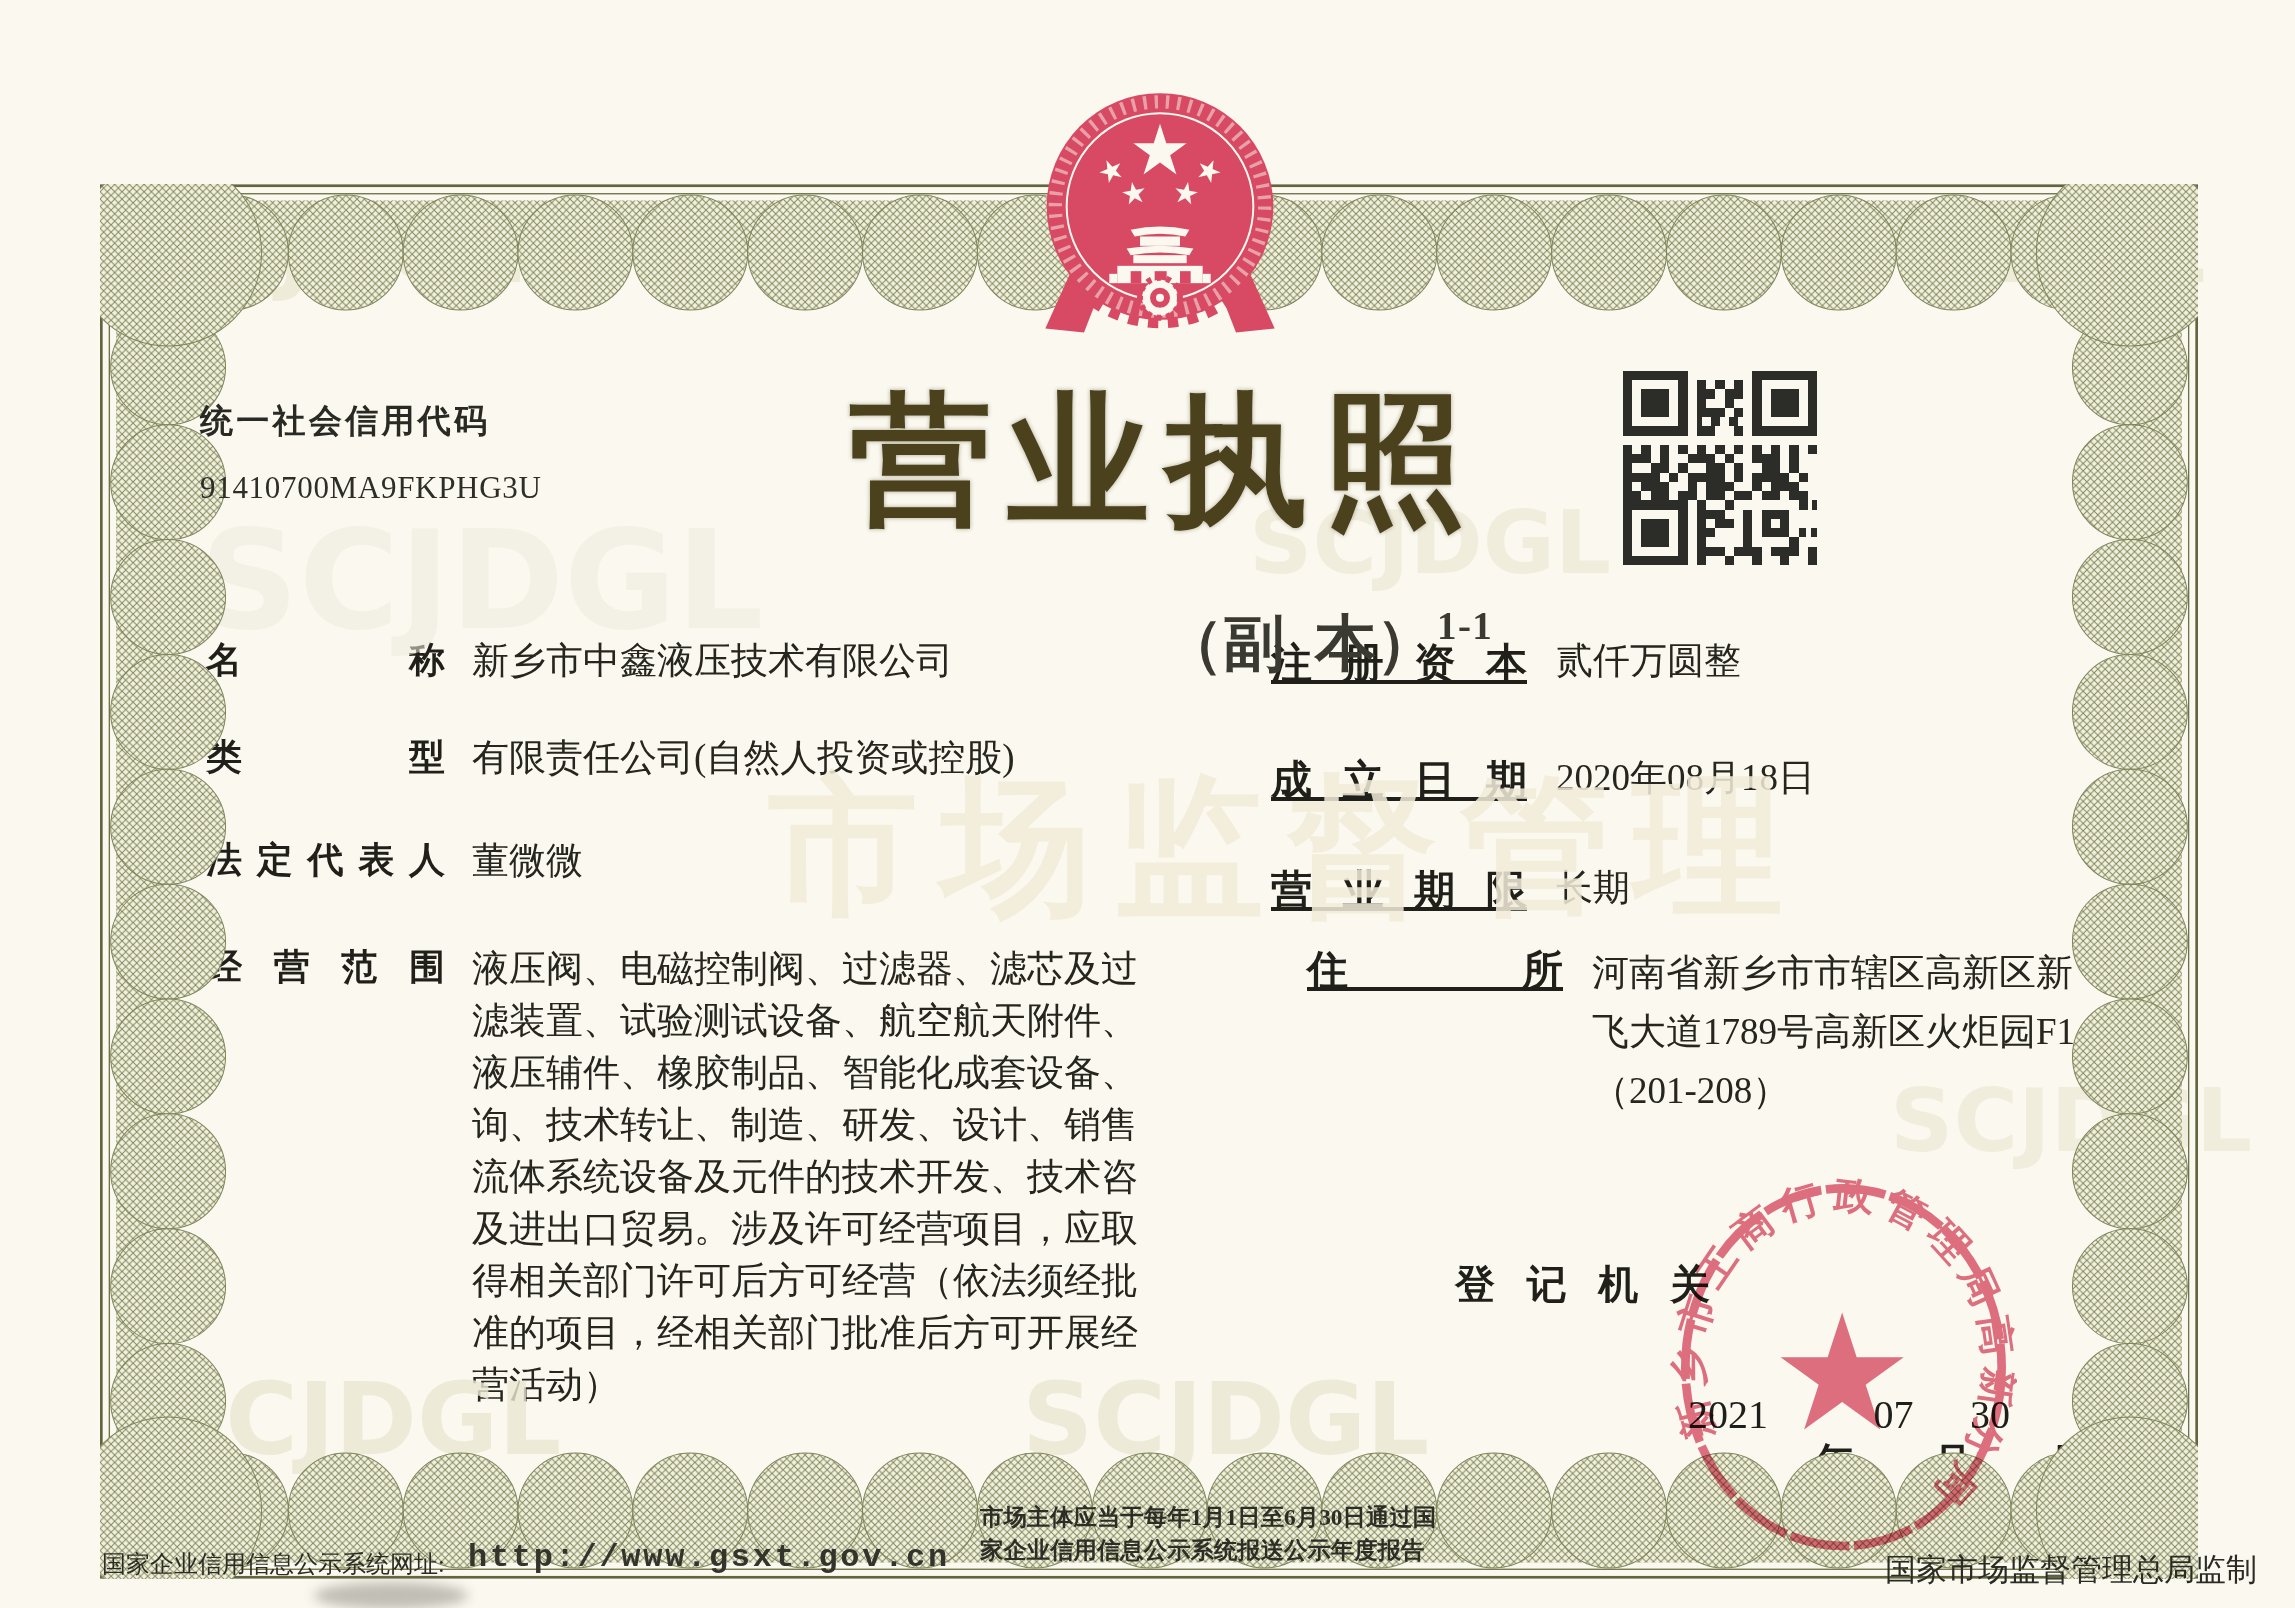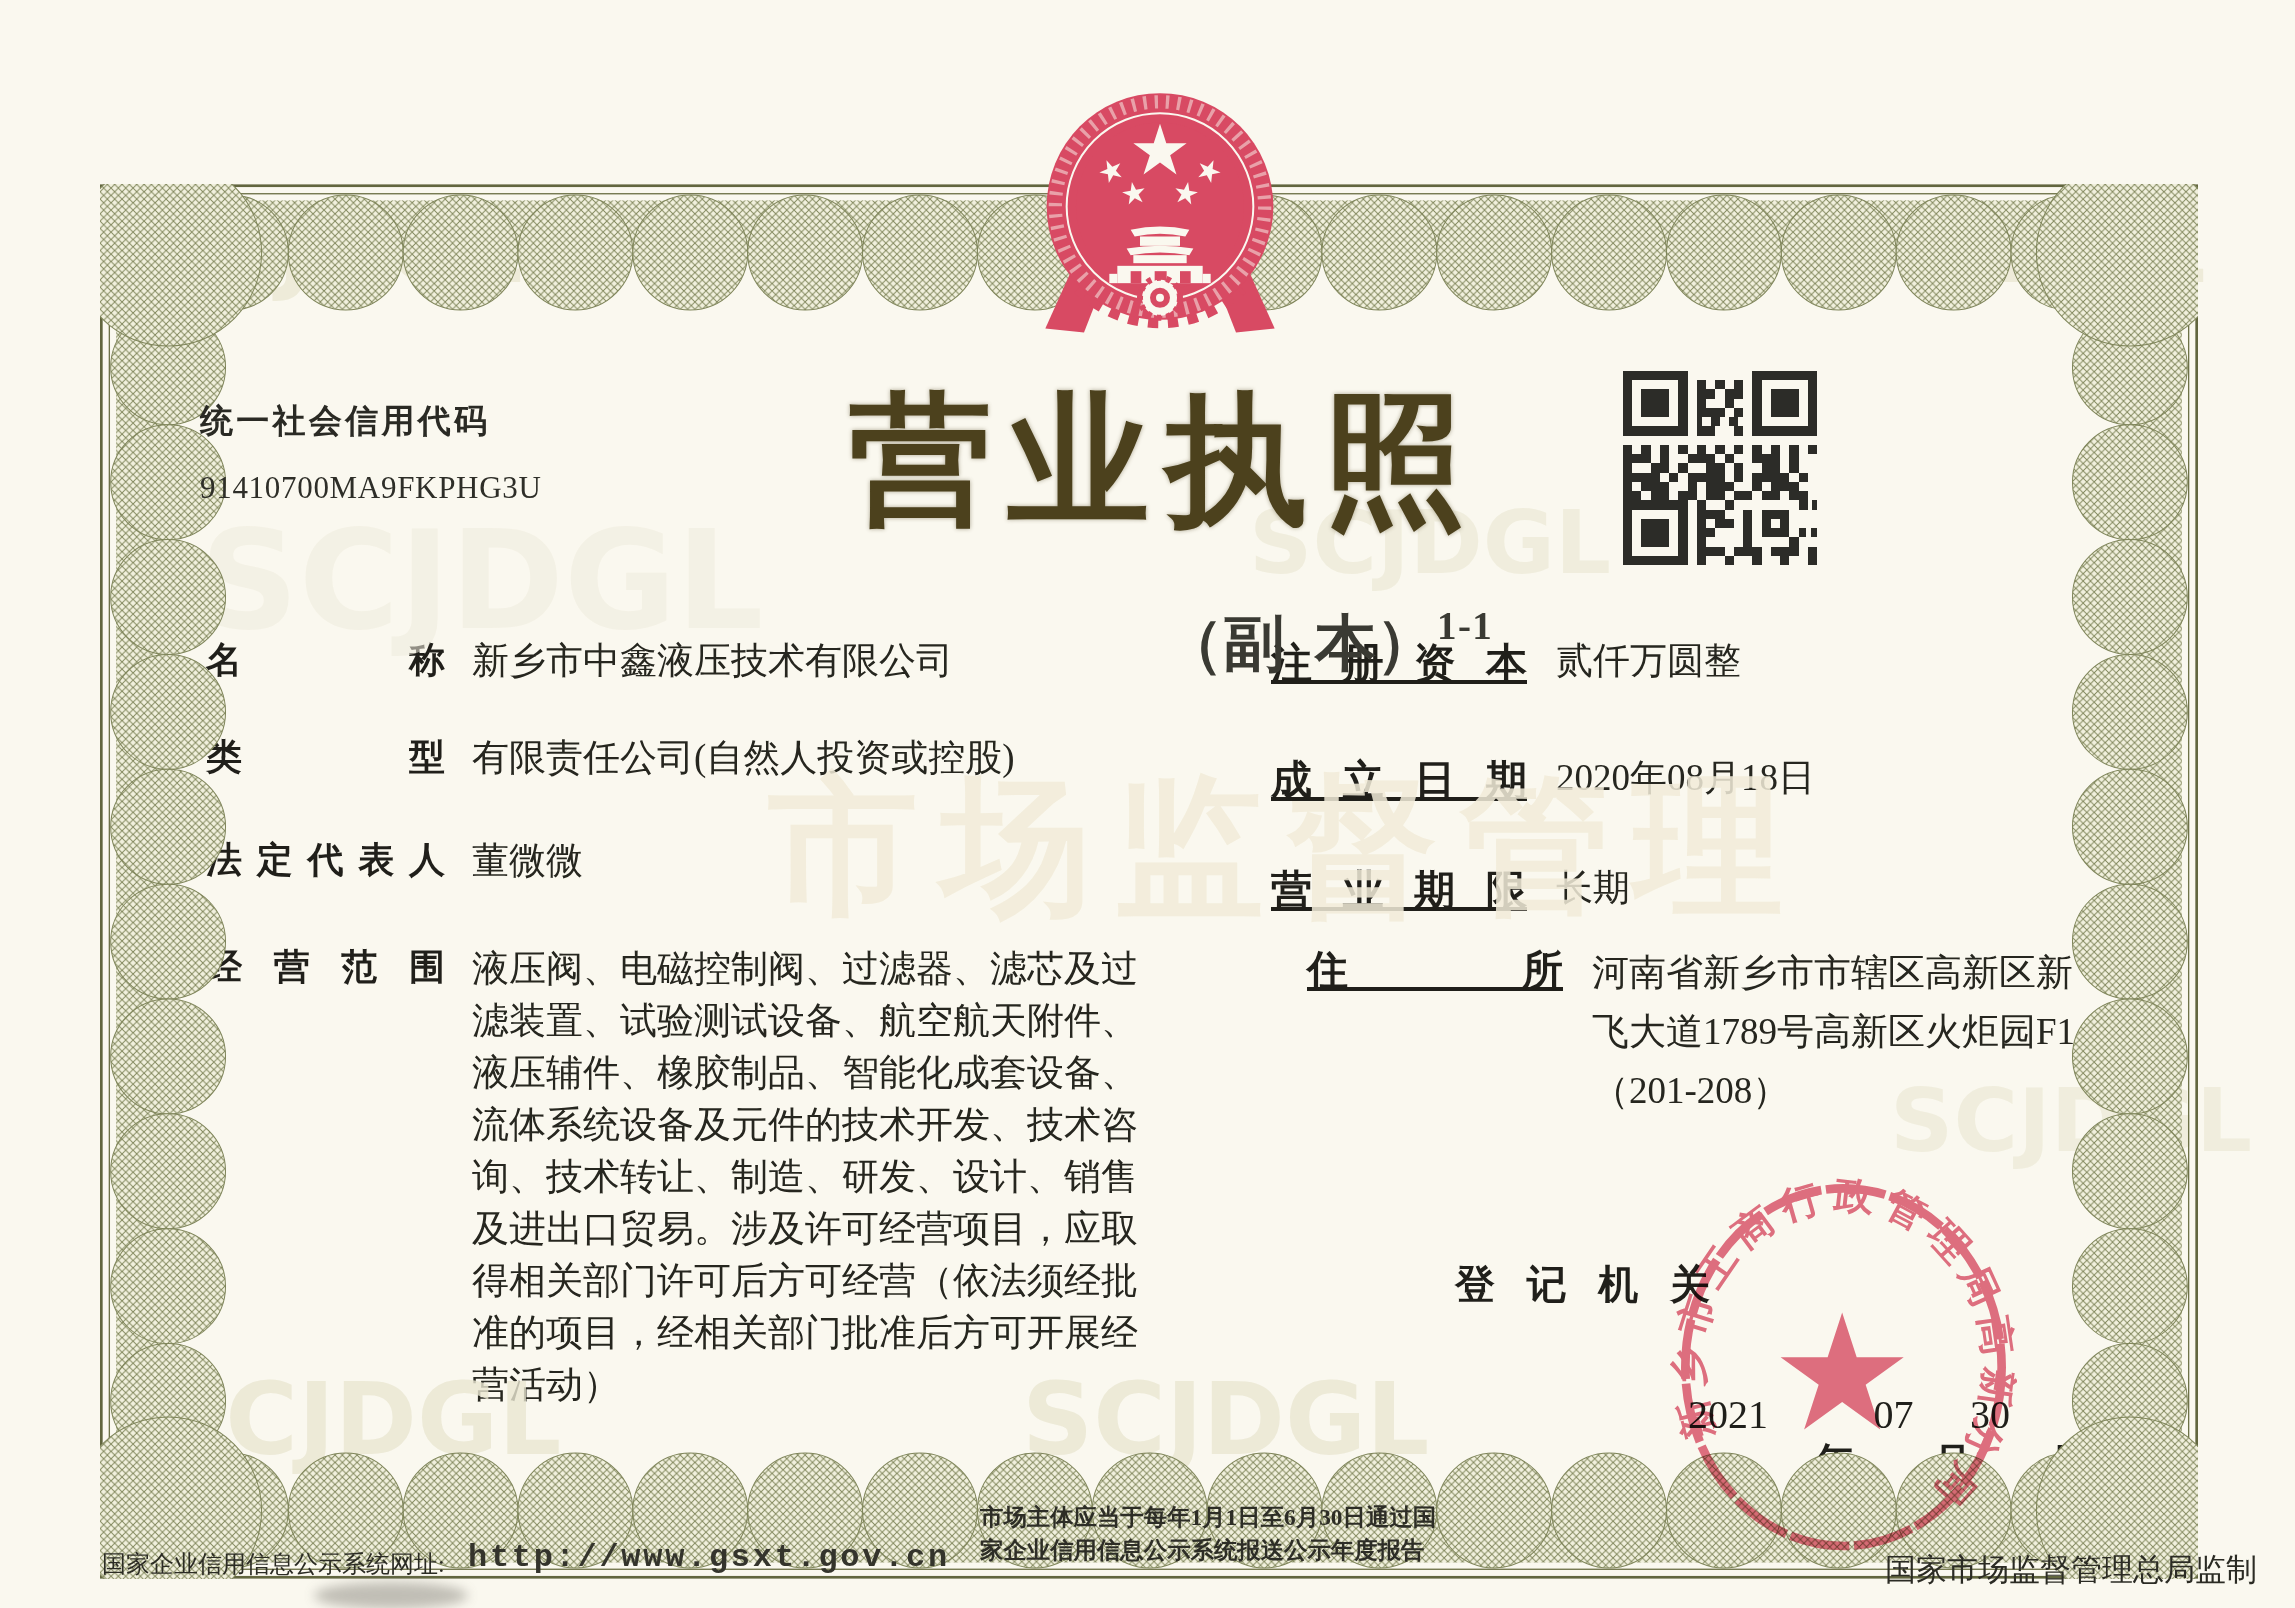--- a/index.html
+++ b/index.html
@@ -254,22 +254,22 @@
   <div class="val val-l y-r2">有限责任公司(自然人投资或控股)</div>
 
   <div class="lbl lbl-l y-r3">法定代表人</div>
   <div class="val val-l y-r3">董微微</div>
 
   <div class="lbl lbl-l y-r4">经营范围</div>
   <div class="val val-l y-r4 scope-lines">
     <div>液压阀、电磁控制阀、过滤器、滤芯及过</div>
     <div>滤装置、试验测试设备、航空航天附件、</div>
     <div>液压辅件、橡胶制品、智能化成套设备、</div>
+    <div>询、技术转让、制造、研发、设计、销售</div>
     <div>流体系统设备及元件的技术开发、技术咨</div>
-    <div>询、技术转让、制造、研发、设计、销售</div>
     <div>及进出口贸易。涉及许可经营项目，应取</div>
     <div>得相关部门许可后方可经营（依法须经批</div>
     <div>准的项目，经相关部门批准后方可开展经</div>
     <div>营活动）</div>
   </div>
 
   <div class="lbl lbl-r y-c1">注册资本</div>
   <div class="val val-r y-c1">贰仟万圆整</div>
 
   <div class="lbl lbl-r y-c2">成立日期</div>

